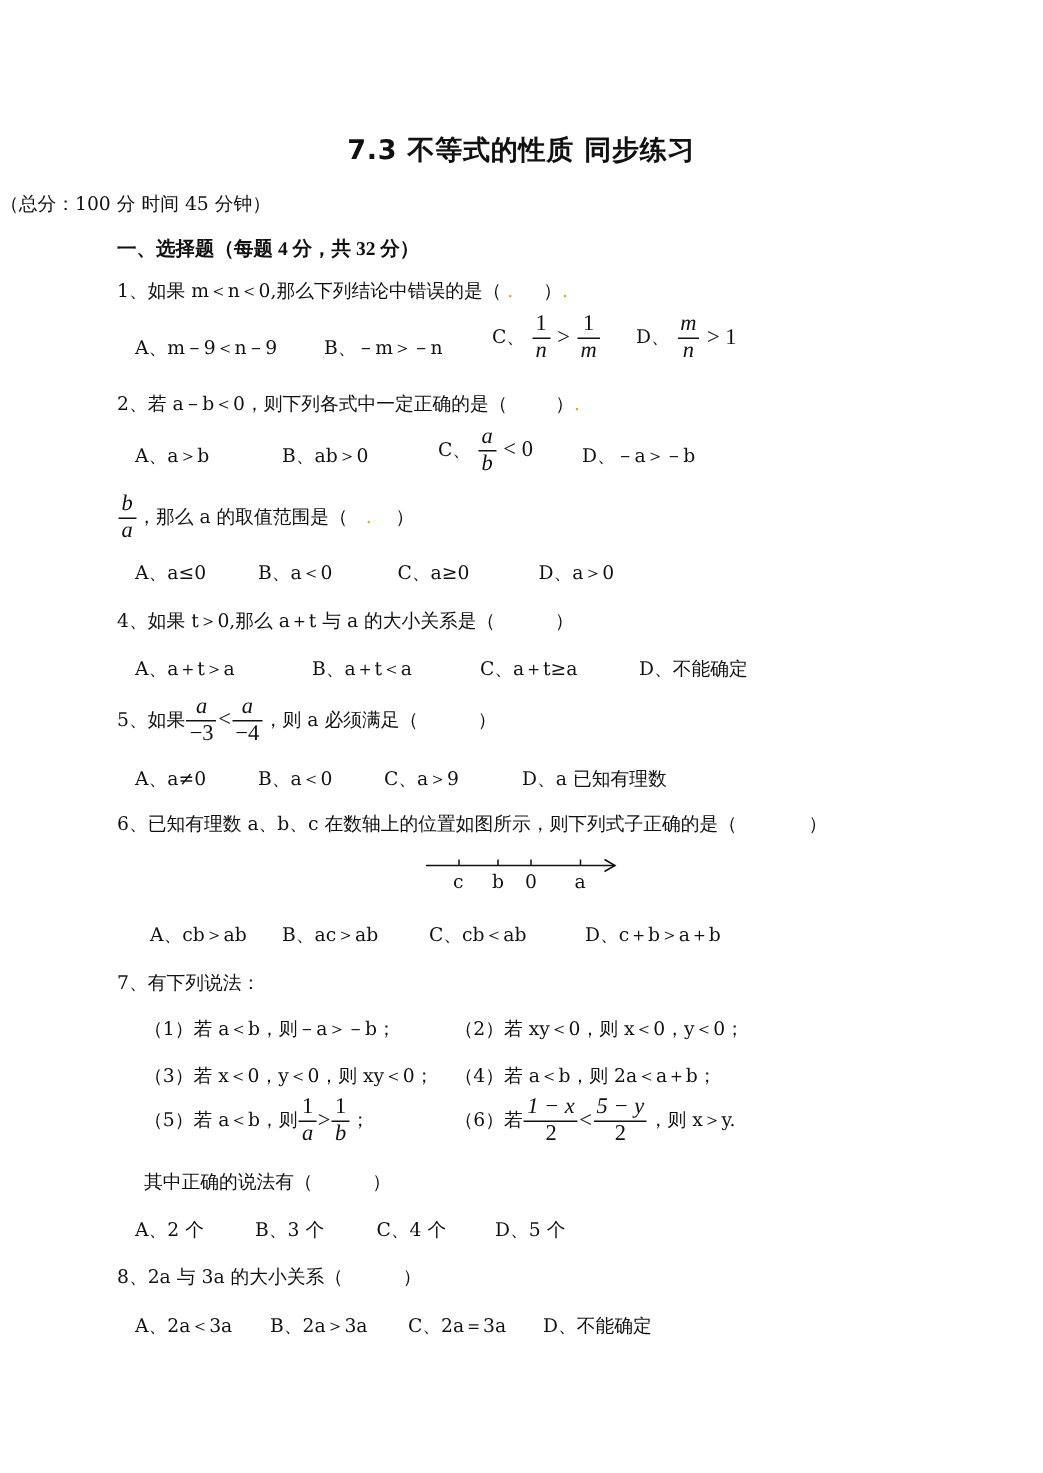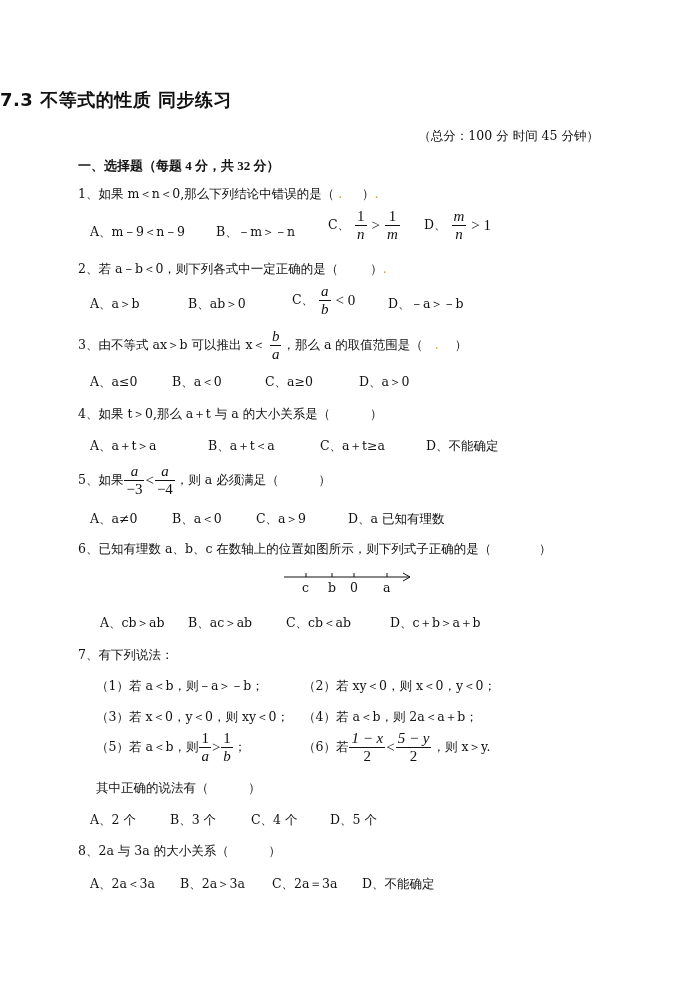--- a/index.html
+++ b/index.html
@@ -3,25 +3,25 @@
   <meta charset="utf-8">
   <style>
     html, body { margin: 0; padding: 0; background: #ffffff; }
     body {
       width: 695px; height: 982px; position: relative; overflow: hidden;
       font-family: "DejaVu Serif", "Liberation Serif", serif;
       color: #111; font-size: 12.5px;
     }
     .abs { position: absolute; white-space: nowrap; }
     .title {
-      left: 0; width: 695px; top: 88px; text-align: left;
+      left: 0; width: 695px; top: 88px; text-align: center;
       font-family: "DejaVu Sans", "Liberation Sans", sans-serif;
       font-weight: bold; font-size: 18px; letter-spacing: 0.5px;
     }
-    .subtitle { left: 0; width: 599px; top: 128px; text-align: right; font-size: 12.5px; }
+    .subtitle { left: 0; width: 599px; top: 128px; text-align: left; font-size: 12.5px; }
     .section {
       left: 78px; top: 157px; font-weight: bold; font-size: 13px;
       font-family: Liberation Serif, serif;
     }
     .q { left: 78px; }
     .frac {
       display: inline-block; vertical-align: middle; text-align: center;
       font-family: "Liberation Serif", "DejaVu Serif", serif; font-size: 15px; line-height: 17px;
       margin: 0 1px;
     }
@@ -62,21 +62,20 @@
 <div class="abs" style="left:90px;top:296px">A、a＞b</div>
 <div class="abs" style="left:188px;top:296px">B、ab＞0</div>
 <div class="abs" style="left:292px;top:283px">
   <span>C、</span>
   <span class="frac"><span class="num it">a</span><span class="den it">b</span></span>
   <span class="rel">&lt; 0</span>
 </div>
 <div class="abs" style="left:388px;top:296px">D、－a＞－b</div>
 
 <div class="abs q" style="top:328px">
-  <span>3、由不等式 ax＞b 可以推出 x＜</span>
   <span class="frac"><span class="num it">b</span><span class="den it">a</span></span><span>，那么 a 的取值范围是（</span><span class="mark">&nbsp;&nbsp;&nbsp;.&nbsp;&nbsp;&nbsp;&nbsp;</span><span>）</span>
 </div>
 <div class="abs" style="left:90px;top:374px">A、a≤0</div>
 <div class="abs" style="left:172px;top:374px">B、a＜0</div>
 <div class="abs" style="left:265px;top:374px">C、a≥0</div>
 <div class="abs" style="left:359px;top:374px">D、a＞0</div>
 
 <div class="abs q" style="top:406px">
   <span>4、如果 t＞0,那么 a＋t 与 a 的大小关系是（</span><span>&nbsp;&nbsp;&nbsp;&nbsp;&nbsp;&nbsp;&nbsp;&nbsp;&nbsp;&nbsp;</span><span>）</span>
 </div>

